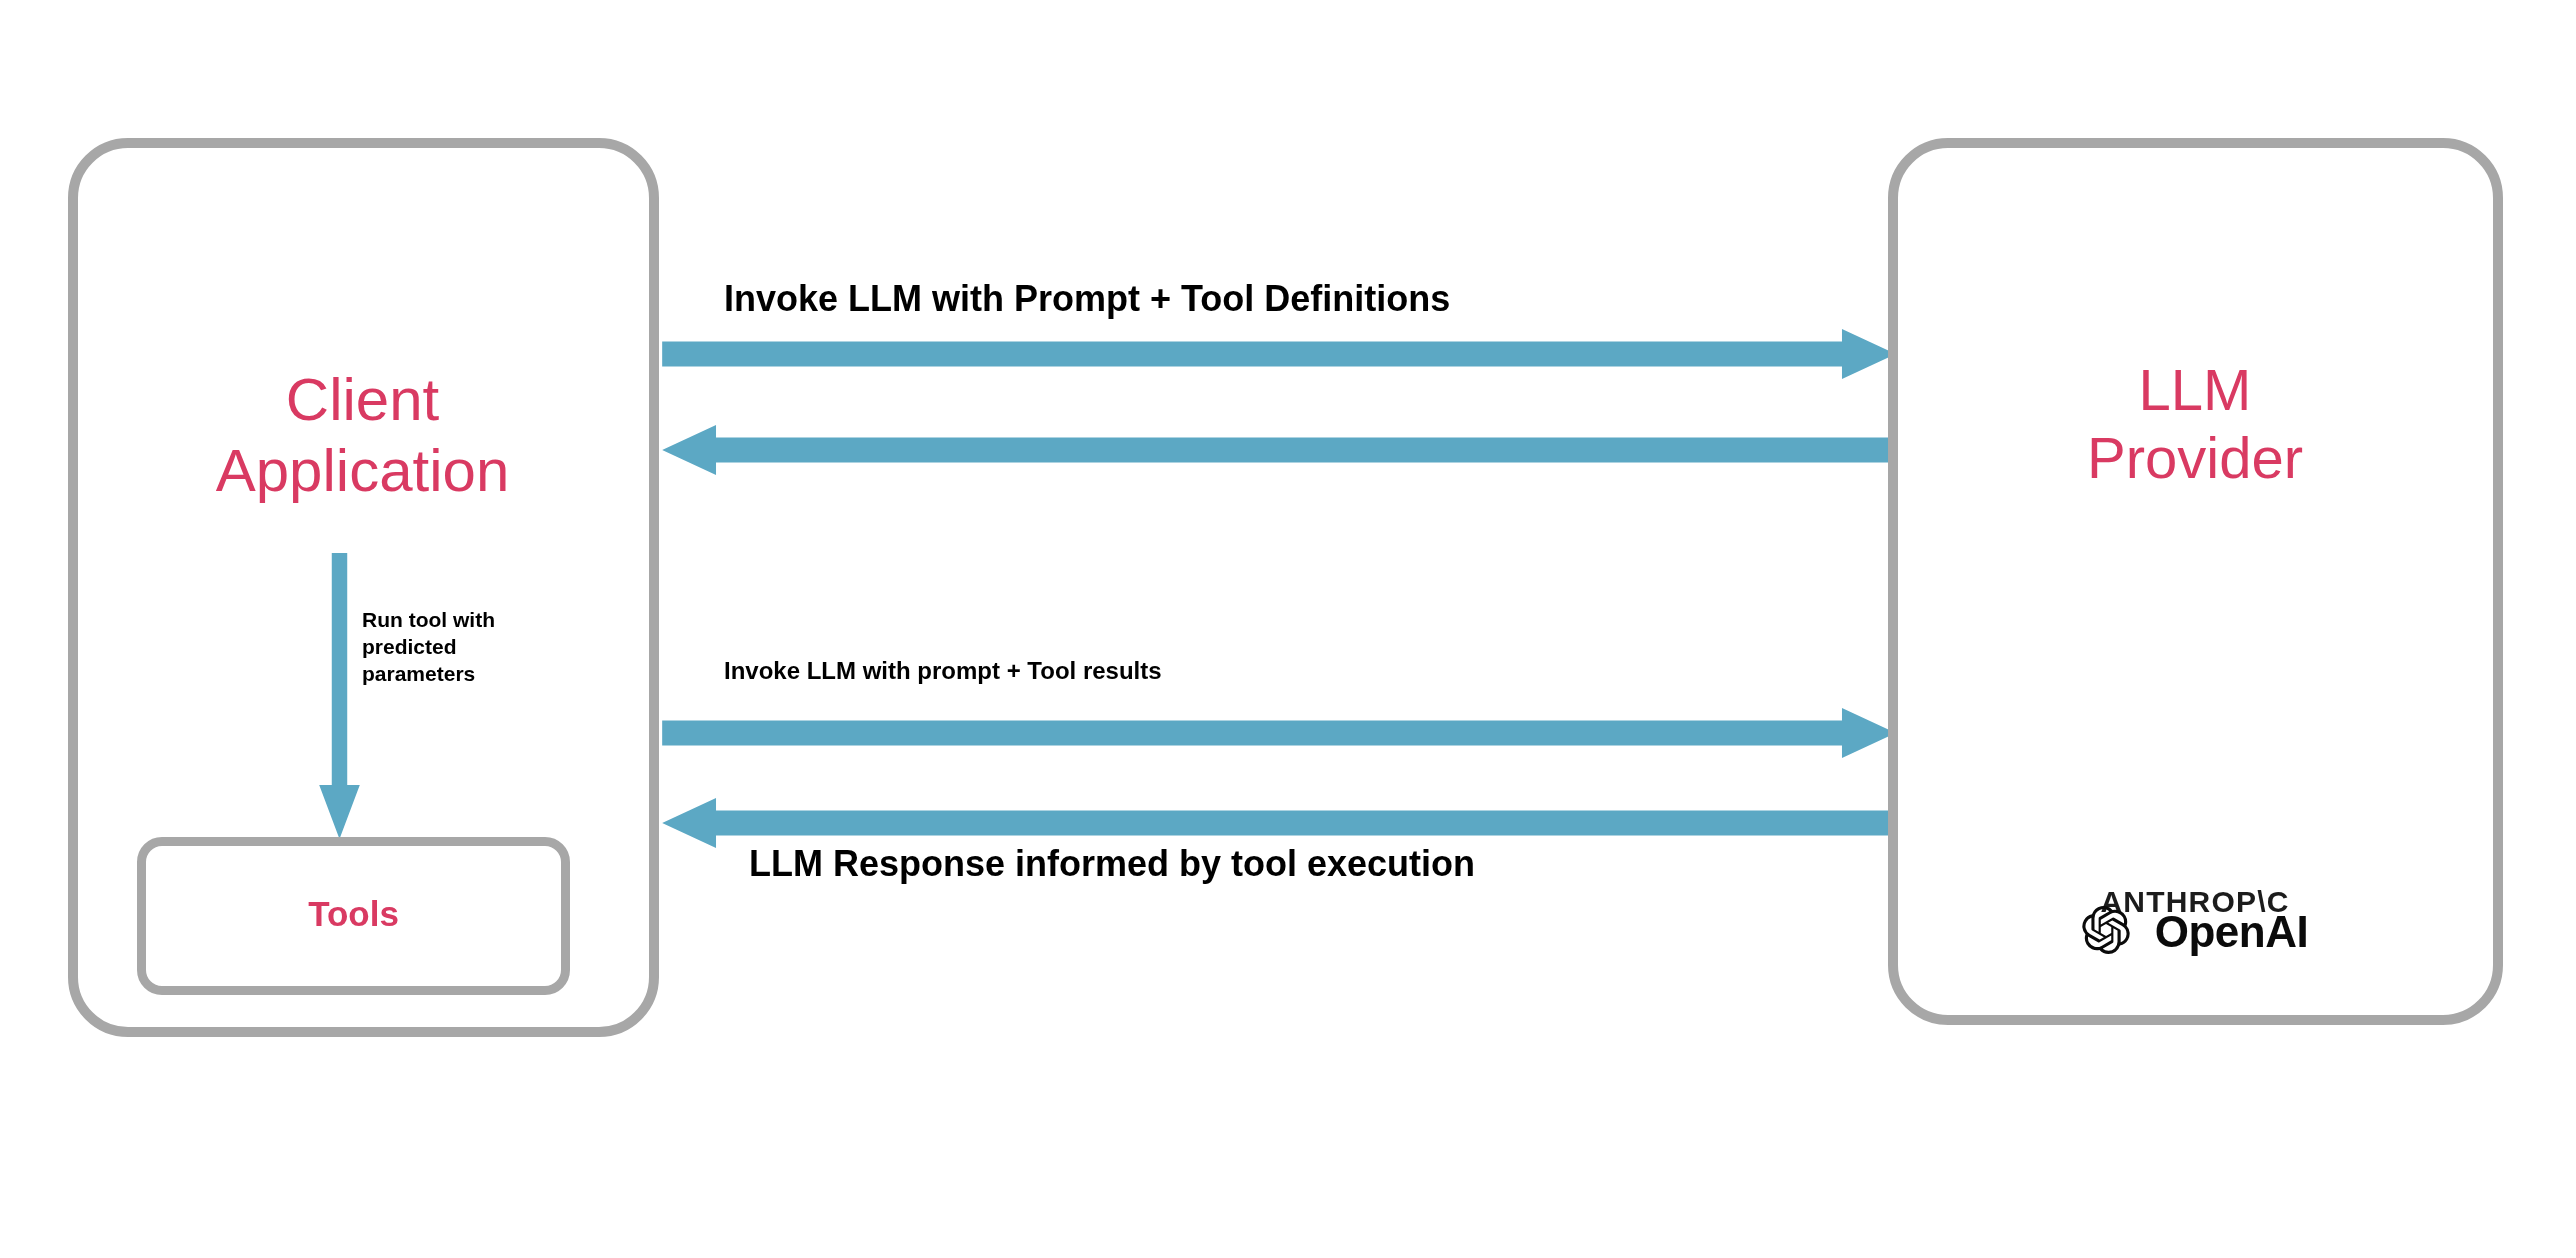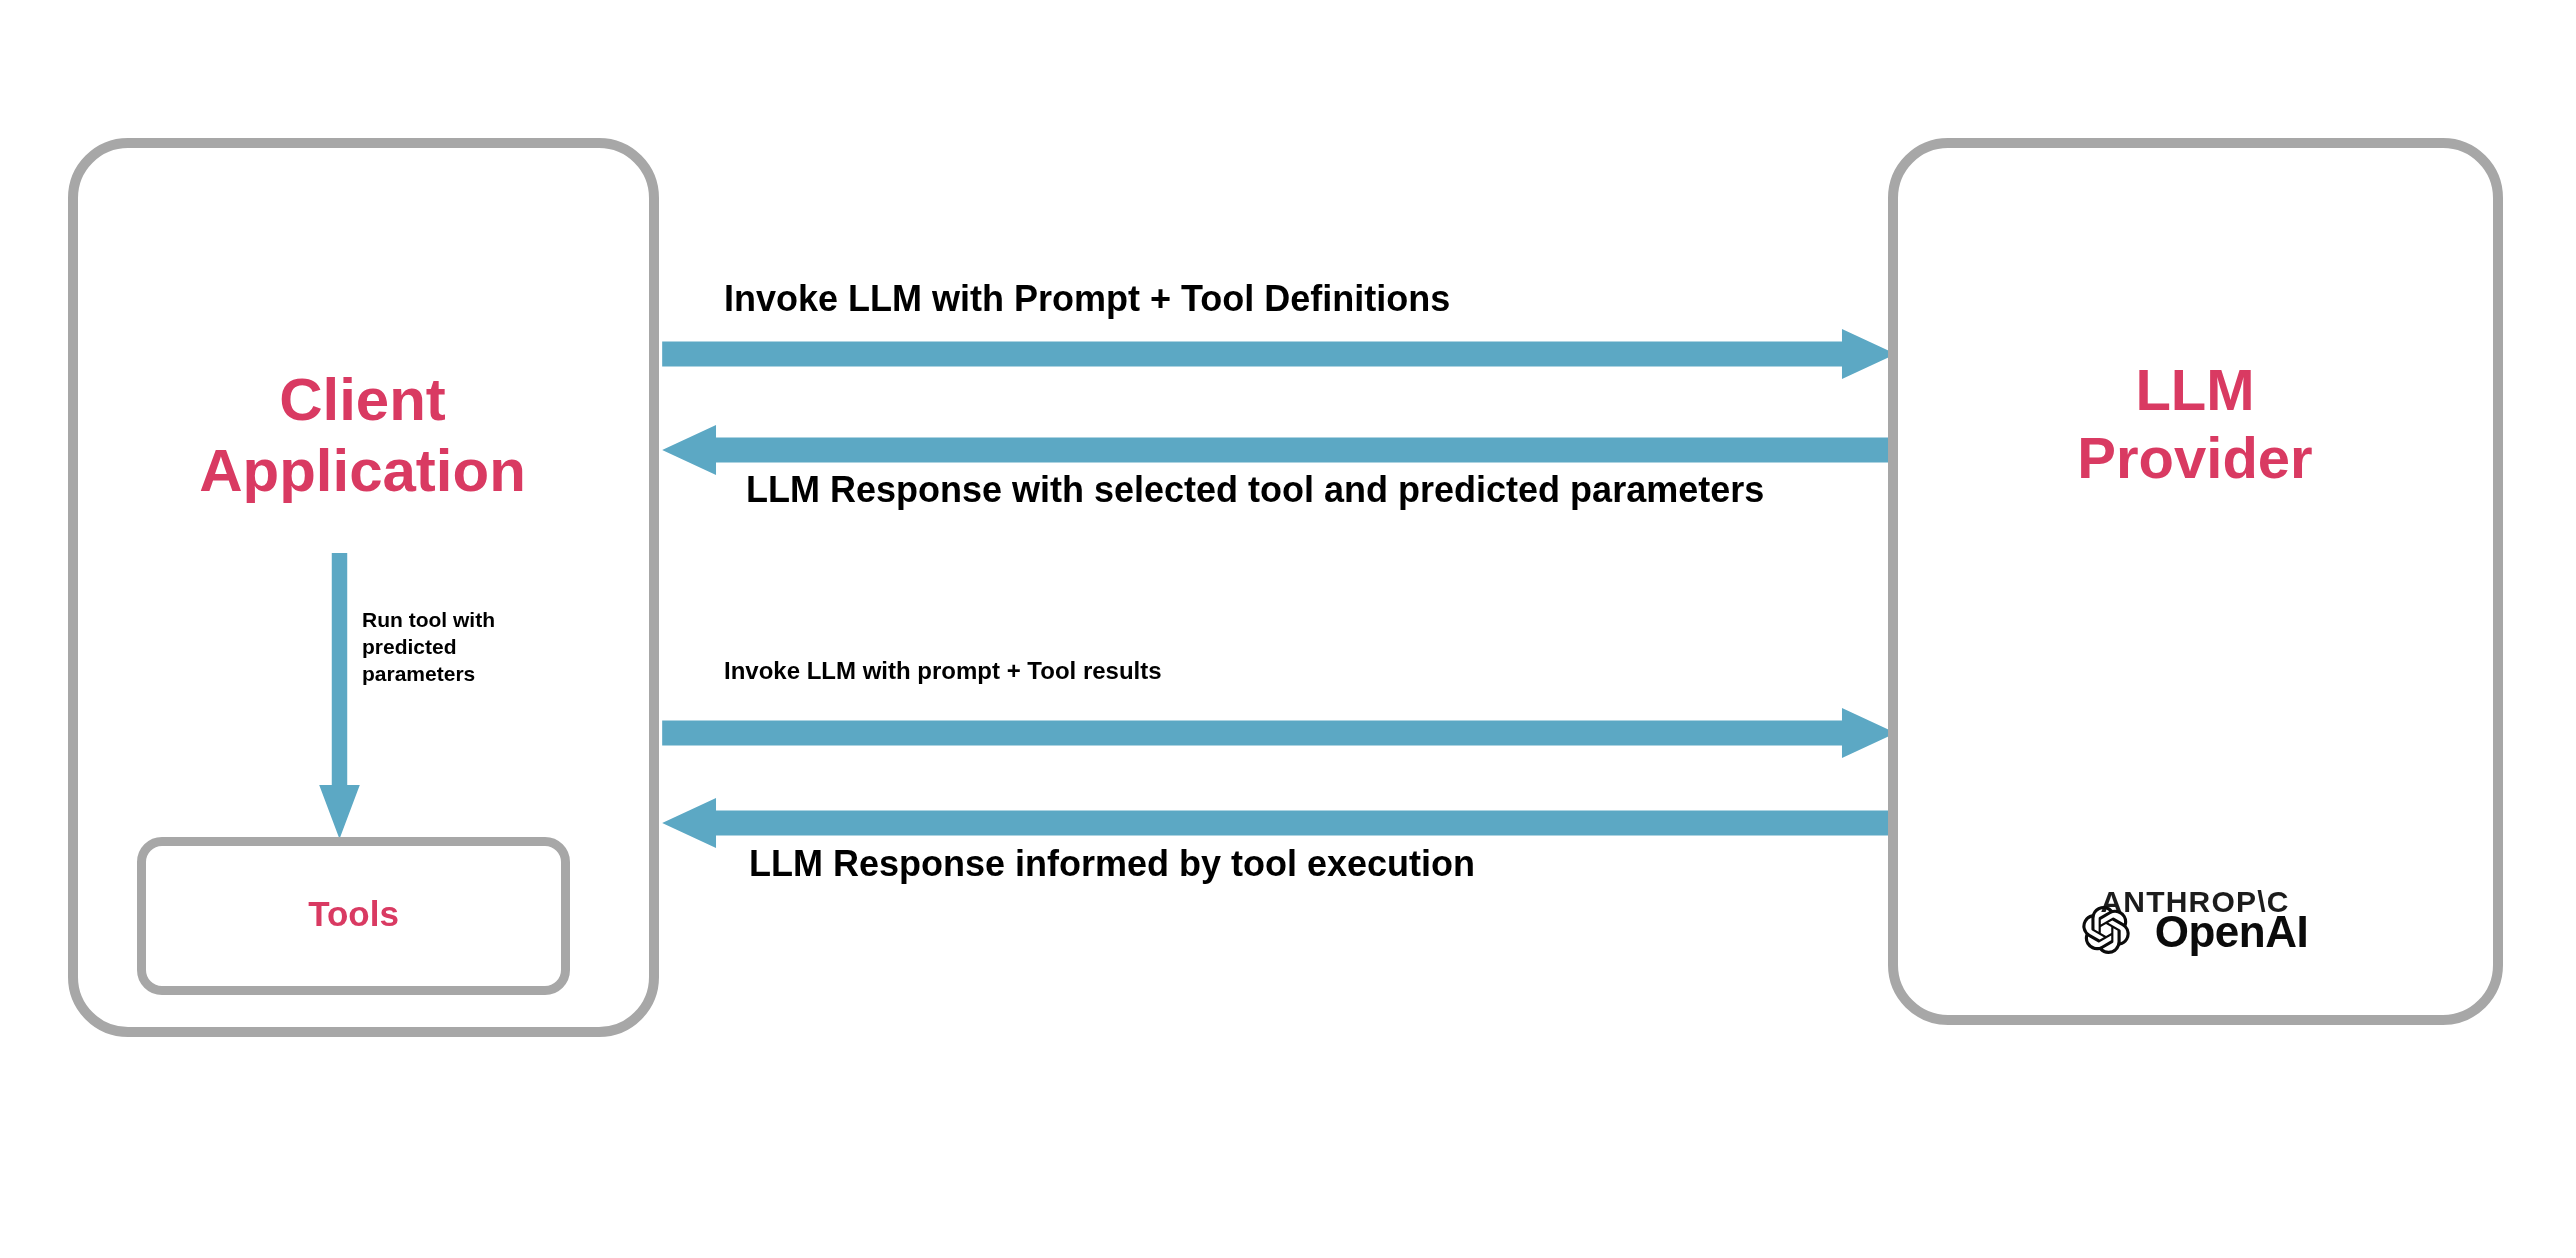--- a/index.html
+++ b/index.html
@@ -46,21 +46,21 @@
     height: 158px;
     border-radius: 25px;
     border-width: 9.7px;
   }
 
   
   .box-title {
     position: absolute;
     text-align: center;
     color: #d93a62;
-    font-weight: bold;
+    font-weight: normal;
     line-height: 1.18;
     white-space: pre-line;
   }
   #client-title {
     left: 87px;
     top: 365px;
     width: 551px;
     font-size: 60px;
   }
   #provider-title {
@@ -169,21 +169,20 @@
       <path d="M0 13 H1227 V0 L1283 26 L1227 52 V39 H0 Z" fill="#5ca8c4"></path>
     </svg>
   </div>
   <div class="caption" id="cap-1">Invoke LLM with Prompt + Tool Definitions</div>
 
   <div class="arrow" style="left:659px; top:425px;">
     <svg width="1240" height="50" viewBox="0 0 1283 52" xmlns="http://www.w3.org/2000/svg">
       <path d="M1283 13 H56 V0 L0 26 L56 52 V39 H1283 Z" fill="#5ca8c4"></path>
     </svg>
   </div>
-  <div class="caption" id="cap-2">LLM Response with selected tool and predicted parameters</div>
 
   <div class="arrow" style="left:659px; top:708px;">
     <svg width="1240" height="50" viewBox="0 0 1283 52" xmlns="http://www.w3.org/2000/svg">
       <path d="M0 13 H1227 V0 L1283 26 L1227 52 V39 H0 Z" fill="#5ca8c4"></path>
     </svg>
   </div>
   <div class="caption" id="cap-3">Invoke LLM with prompt + Tool results</div>
 
   <div class="arrow" style="left:659px; top:798px;">
     <svg width="1240" height="50" viewBox="0 0 1283 52" xmlns="http://www.w3.org/2000/svg">

